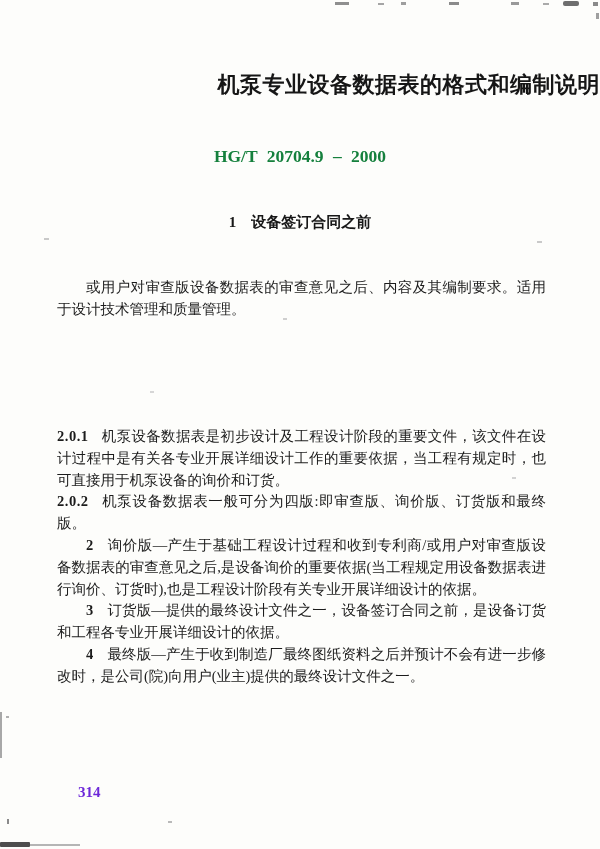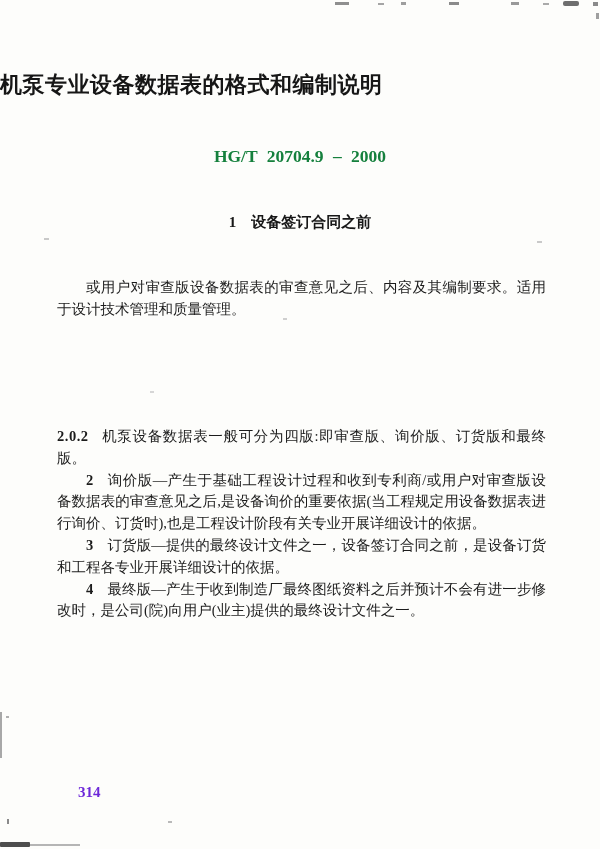--- a/index.html
+++ b/index.html
@@ -15,21 +15,21 @@
     overflow: hidden;
     color: #1b1b1b;
     font-family: "Liberation Serif", "DejaVu Serif", serif;
   }
   .doc-title {
     position: absolute;
     top: 70px;
     left: 0;
     width: 600px;
     margin: 0;
-    text-align: left;
+    text-align: right;
     font-family: "Liberation Sans", "DejaVu Sans", sans-serif;
     font-size: 22px;
     font-weight: 700;
     letter-spacing: 0.5px;
     color: #161616;
   }
   .std-number {
     position: absolute;
     top: 146px;
     left: 0;
@@ -144,20 +144,21 @@
   <div class="sec-heading heading-1">
     <span class="sec-num">1</span><span>设备签订合同之前</span>
   </div>
 
   <div class="body-block scope-para">
     <p>或用户对审查版设备数据表的审查意见之后、内容及其编制要求。适用于设计技术管理和质量管理。</p>
   </div>
 
 
   <div class="body-block clauses">
+    <p><span class="clause-label">2.0.1</span><span>机泵设备数据表是初步设计及工程设计阶段的重要文件，该文件在设计过程中是有关各专业开展详细设计工作的重要依据，当工程有规定时，也可直接用于机泵设备的询价和订货。</span></p>
     <p><span class="clause-label">2.0.2</span><span>机泵设备数据表一般可分为四版:即审查版、询价版、订货版和最终版。</span></p>
     <p class="item-para"><span class="item-num">2</span><span>询价版—产生于基础工程设计过程和收到专利商/或用户对审查版设备数据表的审查意见之后,是设备询价的重要依据(当工程规定用设备数据表进行询价、订货时),也是工程设计阶段有关专业开展详细设计的依据。</span></p>
     <p class="item-para"><span class="item-num">3</span><span>订货版—提供的最终设计文件之一，设备签订合同之前，是设备订货和工程各专业开展详细设计的依据。</span></p>
     <p class="item-para"><span class="item-num">4</span><span>最终版—产生于收到制造厂最终图纸资料之后并预计不会有进一步修改时，是公司(院)向用户(业主)提供的最终设计文件之一。</span></p>
   </div>
 
   <div class="page-number">314</div>
 
 </div>
 

